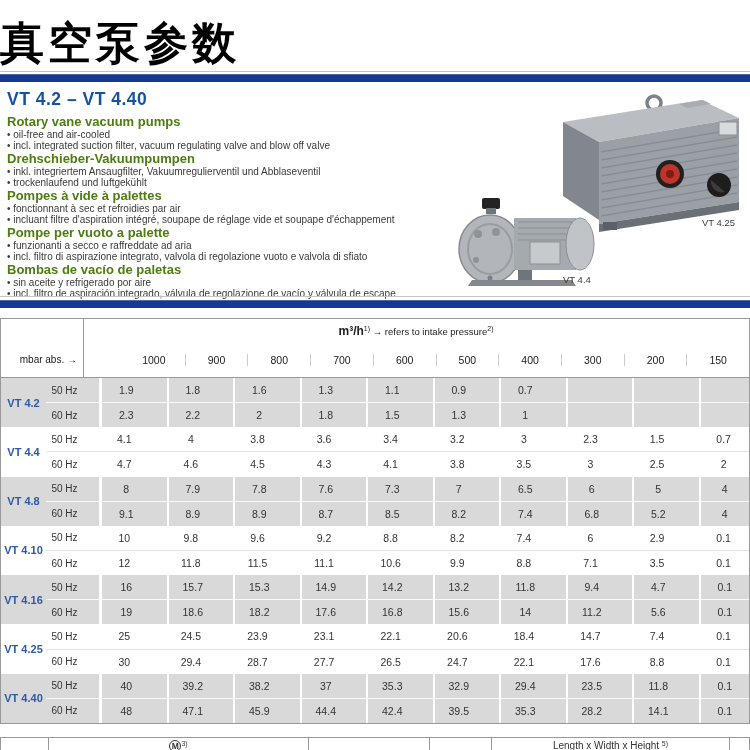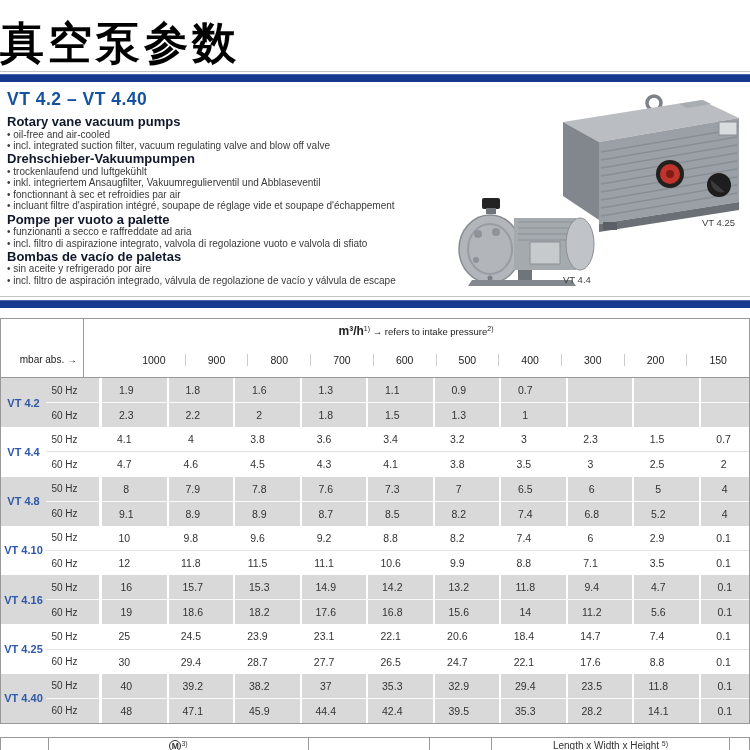--- a/index.html
+++ b/index.html
@@ -16,21 +16,21 @@
             font-weight:bold;font-size:44px;color:#000;letter-spacing:4px;}
   .hairline{position:absolute;left:0;right:0;height:1px;background:#c3c3c3;}
   .hl1{top:71px;} .hl2{top:296px;}
   .bluebar{position:absolute;left:0;right:0;height:8px;background:var(--bar-blue);
            border-top:1px solid #4a66ad;}
   .bb1{top:74px;} .bb2{top:300px;}
   
   .prod-heading{position:absolute;top:89px;left:7px;font-size:17.5px;font-weight:bold;
                 color:var(--heading-blue);letter-spacing:.5px;}
   .descs{position:absolute;top:115px;left:7px;width:420px;}
-  .desc-title{font-size:13px;font-weight:bold;color:#0f172a;line-height:13.5px;}
+  .desc-title{font-size:13px;font-weight:bold;color:#4d7c0f;line-height:13.5px;}
   .desc-li{font-size:10px;color:#3a3a3a;line-height:11.3px;}
   .desc-li::before{content:"• ";}
   .desc-group{margin-bottom:1px;}
   
   .photos{position:absolute;left:400px;top:88px;width:350px;height:208px;}
   .photo-label{position:absolute;font-size:9.5px;color:#3c3c3c;}
   .lbl-big{right:15px;top:129px;} .lbl-small{left:163px;top:186px;}
   .svg-big{position:absolute;right:4px;top:4px;}
   .svg-small{position:absolute;left:52px;top:106px;}
   
@@ -88,24 +88,25 @@
   <div class="prod-heading">VT 4.2 – VT 4.40</div>
 
   <div class="descs">
       <div class="desc-group">
         <div class="desc-title">Rotary vane vacuum pumps</div>
         <div class="desc-li">oil-free and air-cooled</div>
         <div class="desc-li">incl. integrated suction filter, vacuum regulating valve and blow off valve</div>
       </div>
       <div class="desc-group">
         <div class="desc-title">Drehschieber-Vakuumpumpen</div>
+        <div class="desc-li">inkl. integriertem Ansaugfilter, Vakuumregulierventil und Abblaseventil</div>
         <div class="desc-li">trockenlaufend und luftgekühlt</div>
-        <div class="desc-li">inkl. integriertem Ansaugfilter, Vakuumregulierventil und Abblaseventil</div>
       </div>
       <div class="desc-group">
+        <div class="desc-title">Pompes à vide à palettes</div>
         <div class="desc-li">fonctionnant à sec et refroidies par air</div>
         <div class="desc-li">incluant filtre d'aspiration intégré, soupape de réglage vide et soupape d'échappement</div>
       </div>
       <div class="desc-group">
         <div class="desc-title">Pompe per vuoto a palette</div>
         <div class="desc-li">funzionanti a secco e raffreddate ad aria</div>
         <div class="desc-li">incl. filtro di aspirazione integrato, valvola di regolazione vuoto e valvola di sfiato</div>
       </div>
       <div class="desc-group">
         <div class="desc-title">Bombas de vacío de paletas</div>

